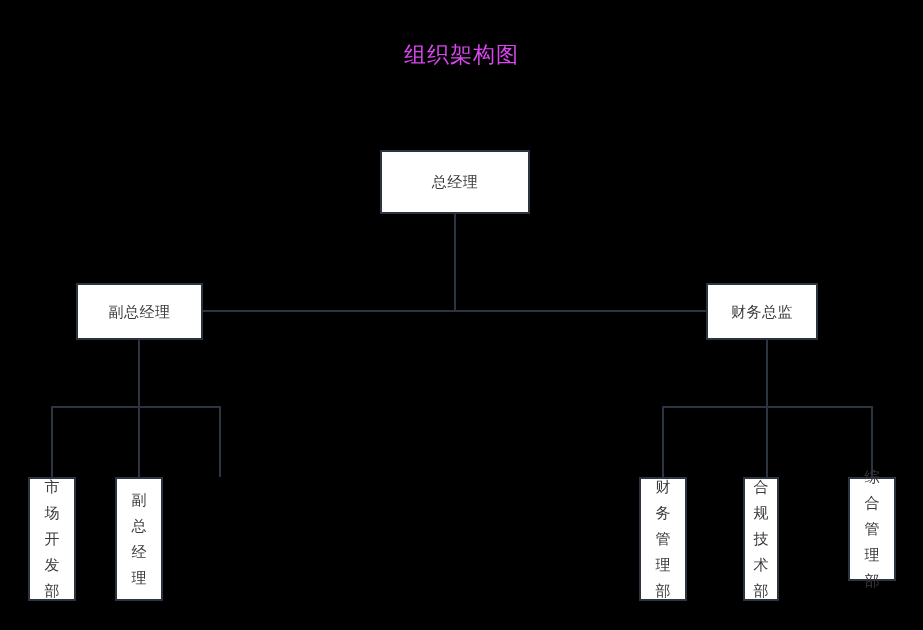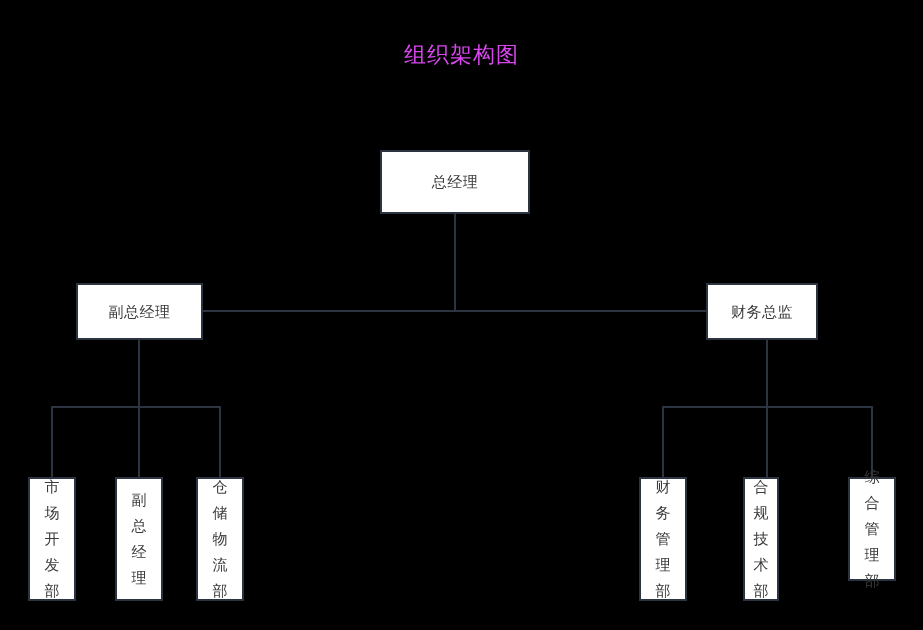--- a/index.html
+++ b/index.html
@@ -98,23 +98,20 @@
   </div>
 
   <div class="node level-2" style="left: 28px; top: 477px; width: 48px; height: 124px; background: rgb(255, 255, 255); border-color: rgb(43, 52, 64);">
     <span class="node-label" style="color: rgb(58, 58, 58);">市场开发部</span>
   </div>
 
   <div class="node level-2" style="left: 115px; top: 477px; width: 48px; height: 124px; background: rgb(255, 255, 255); border-color: rgb(43, 52, 64);">
     <span class="node-label" style="color: rgb(58, 58, 58);">副总经理</span>
   </div>
 
-  <div class="node level-2" style="left: 196px; top: 477px; width: 48px; height: 124px; background: rgb(255, 255, 255); border-color: rgb(43, 52, 64);">
-    <span class="node-label" style="color: rgb(58, 58, 58);">仓储物流部</span>
-  </div>
 
   <div class="node level-2" style="left: 639px; top: 477px; width: 48px; height: 124px; background: rgb(255, 255, 255); border-color: rgb(43, 52, 64);">
     <span class="node-label" style="color: rgb(58, 58, 58);">财务管理部</span>
   </div>
 
   <div class="node level-2" style="left: 743px; top: 477px; width: 36px; height: 124px; background: rgb(255, 255, 255); border-color: rgb(43, 52, 64);">
     <span class="node-label" style="color: rgb(58, 58, 58);">合规技术部</span>
   </div>
 
   <div class="node level-2" style="left: 848px; top: 477px; width: 48px; height: 104px; background: rgb(255, 255, 255); border-color: rgb(43, 52, 64);">

